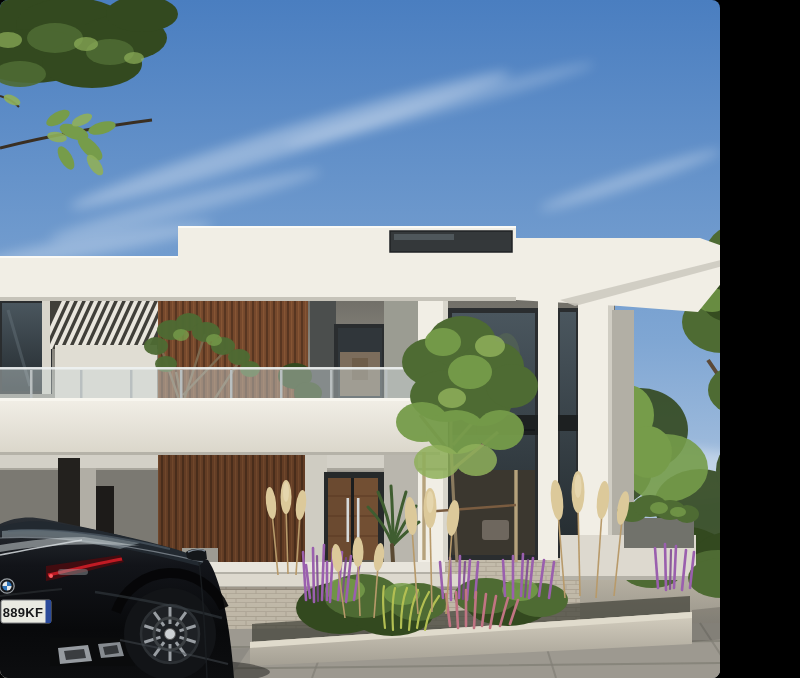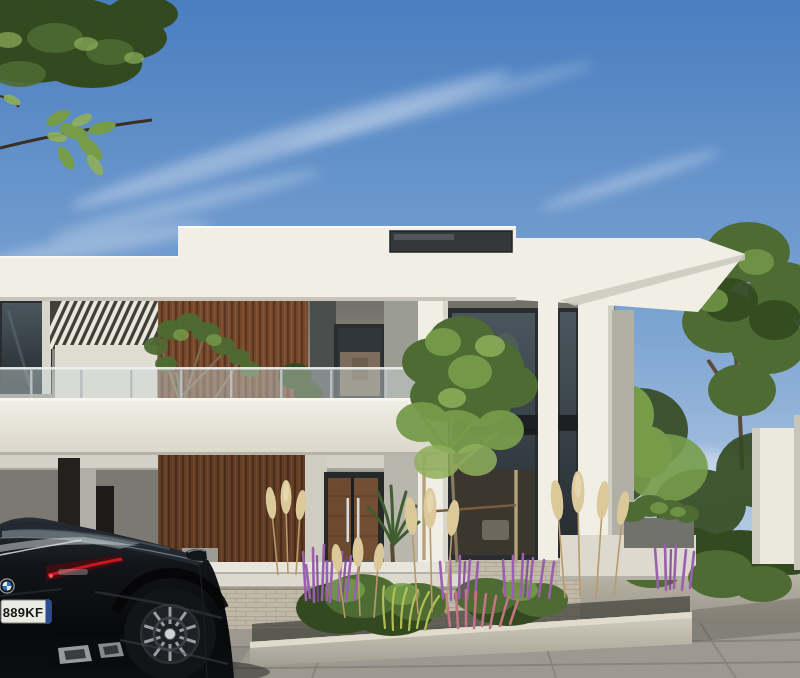--- a/index.html
+++ b/index.html
@@ -1,16 +1,16 @@
 <!DOCTYPE html>
 <html style="--sky_top: #4a7ec0; --sky_mid: #7fa6d3; --sky_low: #b9cde4; --sky_horizon: #d8e3ef; --cloud_white: #ffffff; --wall_white: #f1eee5; --wall_lit: #e0ddd3; --wall_shade: #c6c3b9; --soffit: #d3d0c7; --recess_top: #6f6d66; --recess_bottom: #9e9b92; --ground_dark: #67655f; --ground_light: #a5a299; --slab_top: #f2efe7; --slab_bottom: #d9d5c9; --wood_dark: #53331f; --wood_mid: #75482c; --wood_light: #8d5c38; --frame_dark: #2a2d2f; --glass_top: #4a565e; --glass_bottom: #242b2f; --glass_rail: #ccd6d8; --rail_post: #b9bfc0; --interior_warm: #8a7763; --interior_dark: #3b372f; --concrete_top: #d5cfc0; --concrete_bottom: #a49f93; --curb_top: #e0dbcc; --paver_brick: #c4bcab; --brick_joint: #a89f8e; --slab_pave: #9d9990; --pave_joint: #827f76; --pave_top: #c7c0af; --pave_mid: #a39e92; --pave_low: #7f7c75; --foliage_dark: #33491f; --foliage_mid: #4e6b33; --foliage_light: #769c4a; --foliage_bright: #8fb05a; --trunk_brown: #6b4f38; --branch_dark: #3a2f22; --palm_green: #3f5d30; --salvia_purple: #9a5fae; --heather_pink: #c17483; --grass_yellow: #b3bf52; --pampas: #dcc99a; --pampas_stem: #b89a6a; --car_top: #2a2f35; --car_black: #08090b; --car_glass: #222930; --car_reflect: #c9cfd2; --tail_red: #c01b24; --tail_dark: #420c10; --plate_bg: #e9eae2; --plate_text: #17181a; --plate_blue: #2b4b9b; --rim_silver: #999ea3; --exhaust_silver: #969ba0;"><head>
 <meta charset="utf-8">
 <style>
   html,body{margin:0;padding:0;background:#000;}
-  .stage{width:800px;height:678px;overflow:hidden;position:relative;font-family:"Liberation Sans",sans-serif;}
+  .stage{width:720px;height:678px;overflow:hidden;position:relative;font-family:"Liberation Sans",sans-serif;border-radius:8px;}
   svg{display:block;}
   
   .f-sky0{stop-color:var(--sky_top,#4a7ec0)} .f-sky1{stop-color:var(--sky_mid,#7fa6d3)}
   .f-sky2{stop-color:var(--sky_low,#b9cde4)} .f-sky3{stop-color:var(--sky_horizon,#d8e3ef)}
   .c-cloud{fill:var(--cloud_white,#fff)}
   .c-wall{fill:var(--wall_white,#f1eee5)} .c-walllit{fill:var(--wall_lit,#e0ddd3)} .c-soffit{fill:var(--soffit,#d3d0c7)}
   .c-frame{fill:var(--frame_dark,#2a2d2f)}
   .c-fd{fill:var(--foliage_dark,#33491f)} .c-fm{fill:var(--foliage_mid,#4e6b33)}
   .c-fl{fill:var(--foliage_light,#769c4a)} .c-fb{fill:var(--foliage_bright,#8fb05a)}
   .s-purple{stroke:var(--salvia_purple,#9a5fae)} .s-pink{stroke:var(--heather_pink,#c17483)}

